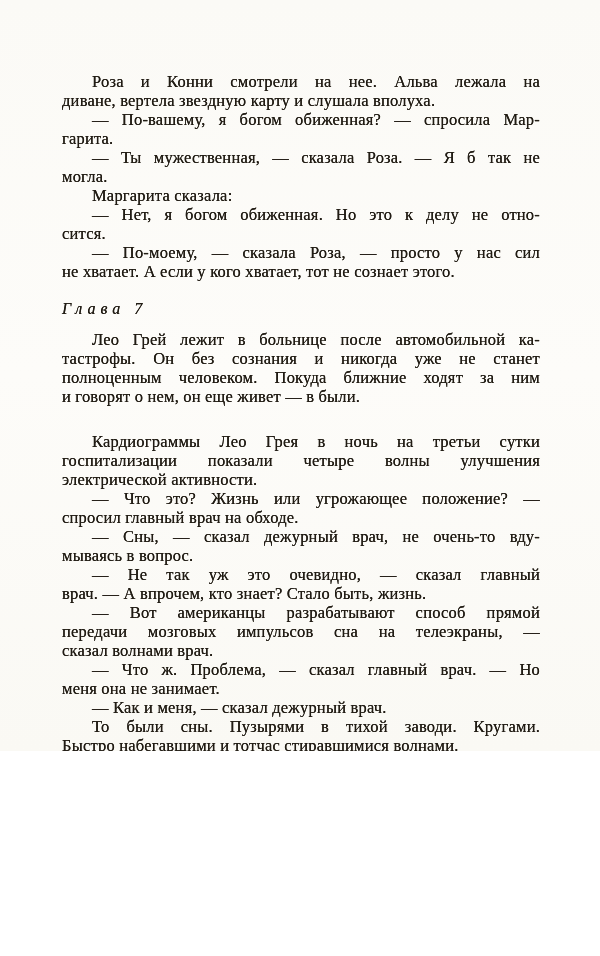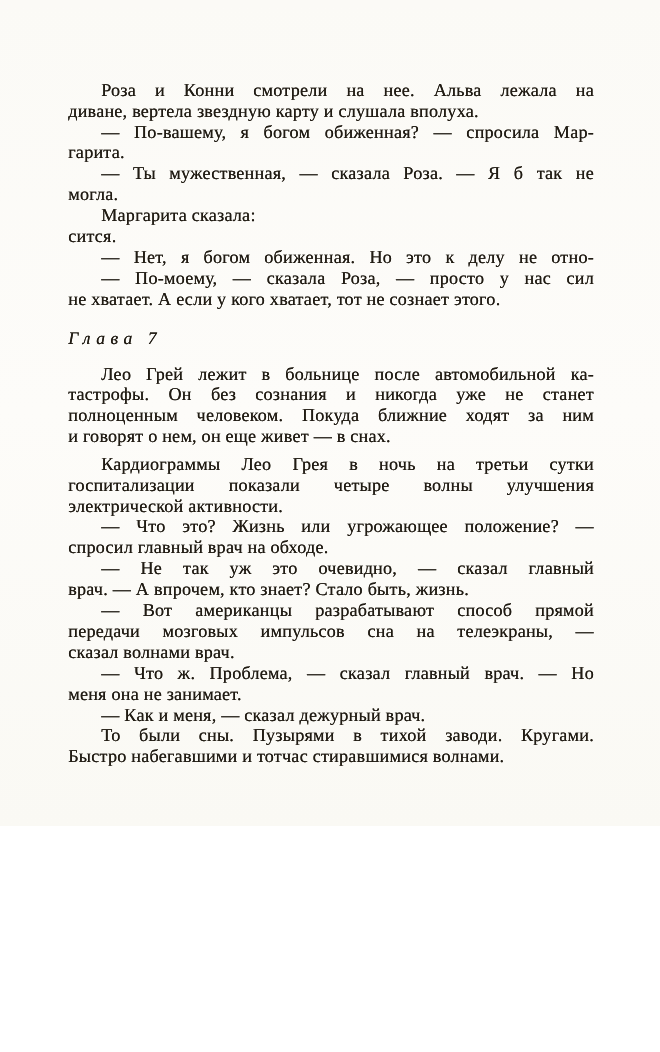--- a/index.html
+++ b/index.html
@@ -30,21 +30,21 @@
     font-style:italic;font-size:16px;line-height:19px;
     letter-spacing:5px;text-shadow:0 0 0.3px currentColor;
   }
   .title{
     font-weight:bold;font-size:16.5px;line-height:20px;
     letter-spacing:1.3px;margin-top:5px;
     text-shadow:0 0 0.3px currentColor;
   }
   .lead{margin-top:12px;}
   .lead .line{}
-  .body-after{margin-top:6px;}
+  .body-after{margin-top:26px;}
   .page-number{
     position:absolute;left:68px;top:864px;
     font-size:19px;letter-spacing:1.5px;font-weight:bold;
     text-shadow:0 0 0.3px currentColor;
   }
 </style>
 </head>
 <body>
 
 <div class="page">
@@ -60,51 +60,55 @@
           <div class="line last">гарита.</div>
         </div>
         <div class="para">
           <div class="line first">— Ты мужественная, — сказала Роза. — Я б так не</div>
           <div class="line last">могла.</div>
         </div>
         <div class="para">
           <div class="line first last">Маргарита сказала:</div>
         </div>
         <div class="para">
+          <div class="line first">— Нет, я богом обиженная. Но это к делу не отно-</div>
           <div class="line last">сится.</div>
-          <div class="line first">— Нет, я богом обиженная. Но это к делу не отно-</div>
         </div>
         <div class="para">
           <div class="line first">— По-моему, — сказала Роза, — просто у нас сил</div>
           <div class="line last">не хватает. А если у кого хватает, тот не сознает этого.</div>
         </div>
       </div>
 
     <div class="chapter-heading">
       <div class="kicker">Глава 7</div>
     </div>
 
     <div class="section lead">
         <div class="para">
           <div class="line first">Лео Грей лежит в больнице после автомобильной ка-</div>
           <div class="line">тастрофы. Он без сознания и никогда уже не станет</div>
           <div class="line">полноценным человеком. Покуда ближние ходят за ним</div>
-          <div class="line last">и говорят о нем, он еще живет — в снах.</div>
+          <div class="line last">и говорят о нем, он еще живет — в были.</div>
         </div>
       </div>
 
     <div class="section body-after">
         <div class="para">
           <div class="line first">Кардиограммы Лео Грея в ночь на третьи сутки</div>
           <div class="line">госпитализации показали четыре волны улучшения</div>
           <div class="line last">электрической активности.</div>
         </div>
         <div class="para">
           <div class="line first">— Что это? Жизнь или угрожающее положение? —</div>
           <div class="line last">спросил главный врач на обходе.</div>
+        </div>
+        <div class="para">
+          <div class="line first">— Сны, — сказал дежурный врач, не очень-то вду-</div>
+          <div class="line last">мываясь в вопрос.</div>
         </div>
         <div class="para">
           <div class="line first">— Не так уж это очевидно, — сказал главный</div>
           <div class="line last">врач. — А впрочем, кто знает? Стало быть, жизнь.</div>
         </div>
         <div class="para">
           <div class="line first">— Вот американцы разрабатывают способ прямой</div>
           <div class="line">передачи мозговых импульсов сна на телеэкраны, —</div>
           <div class="line last">сказал волнами врач.</div>
         </div>

